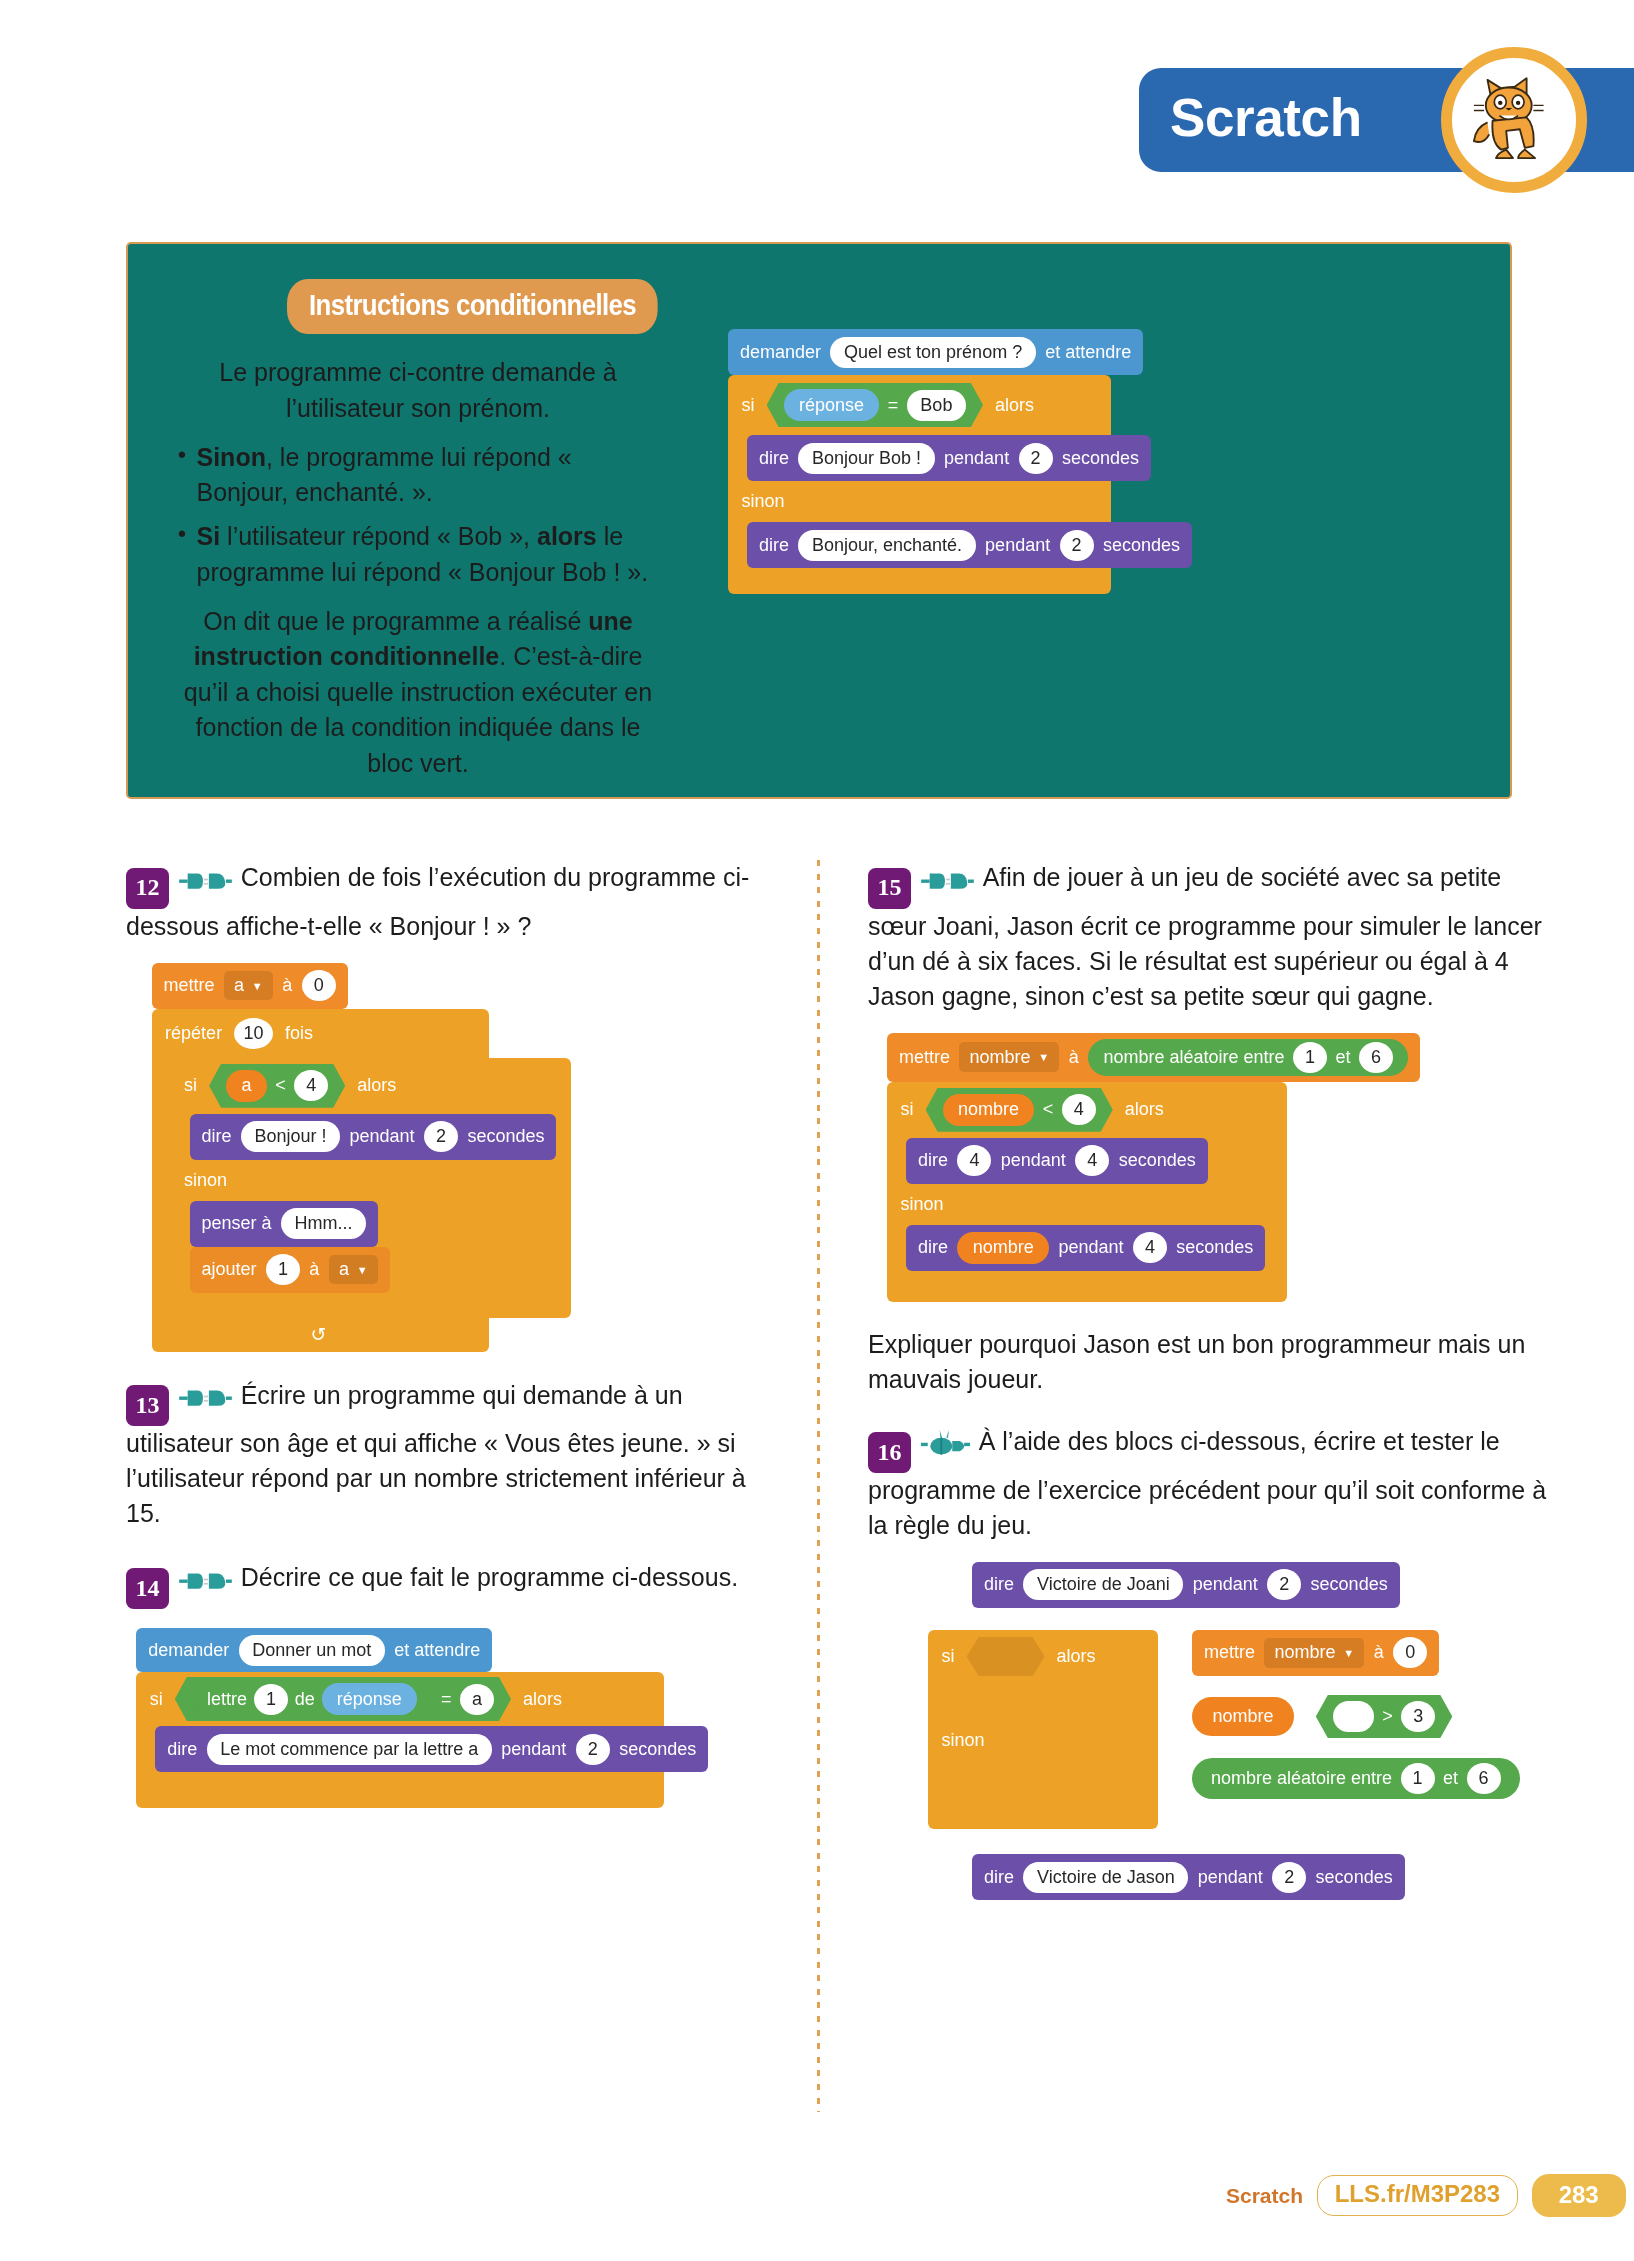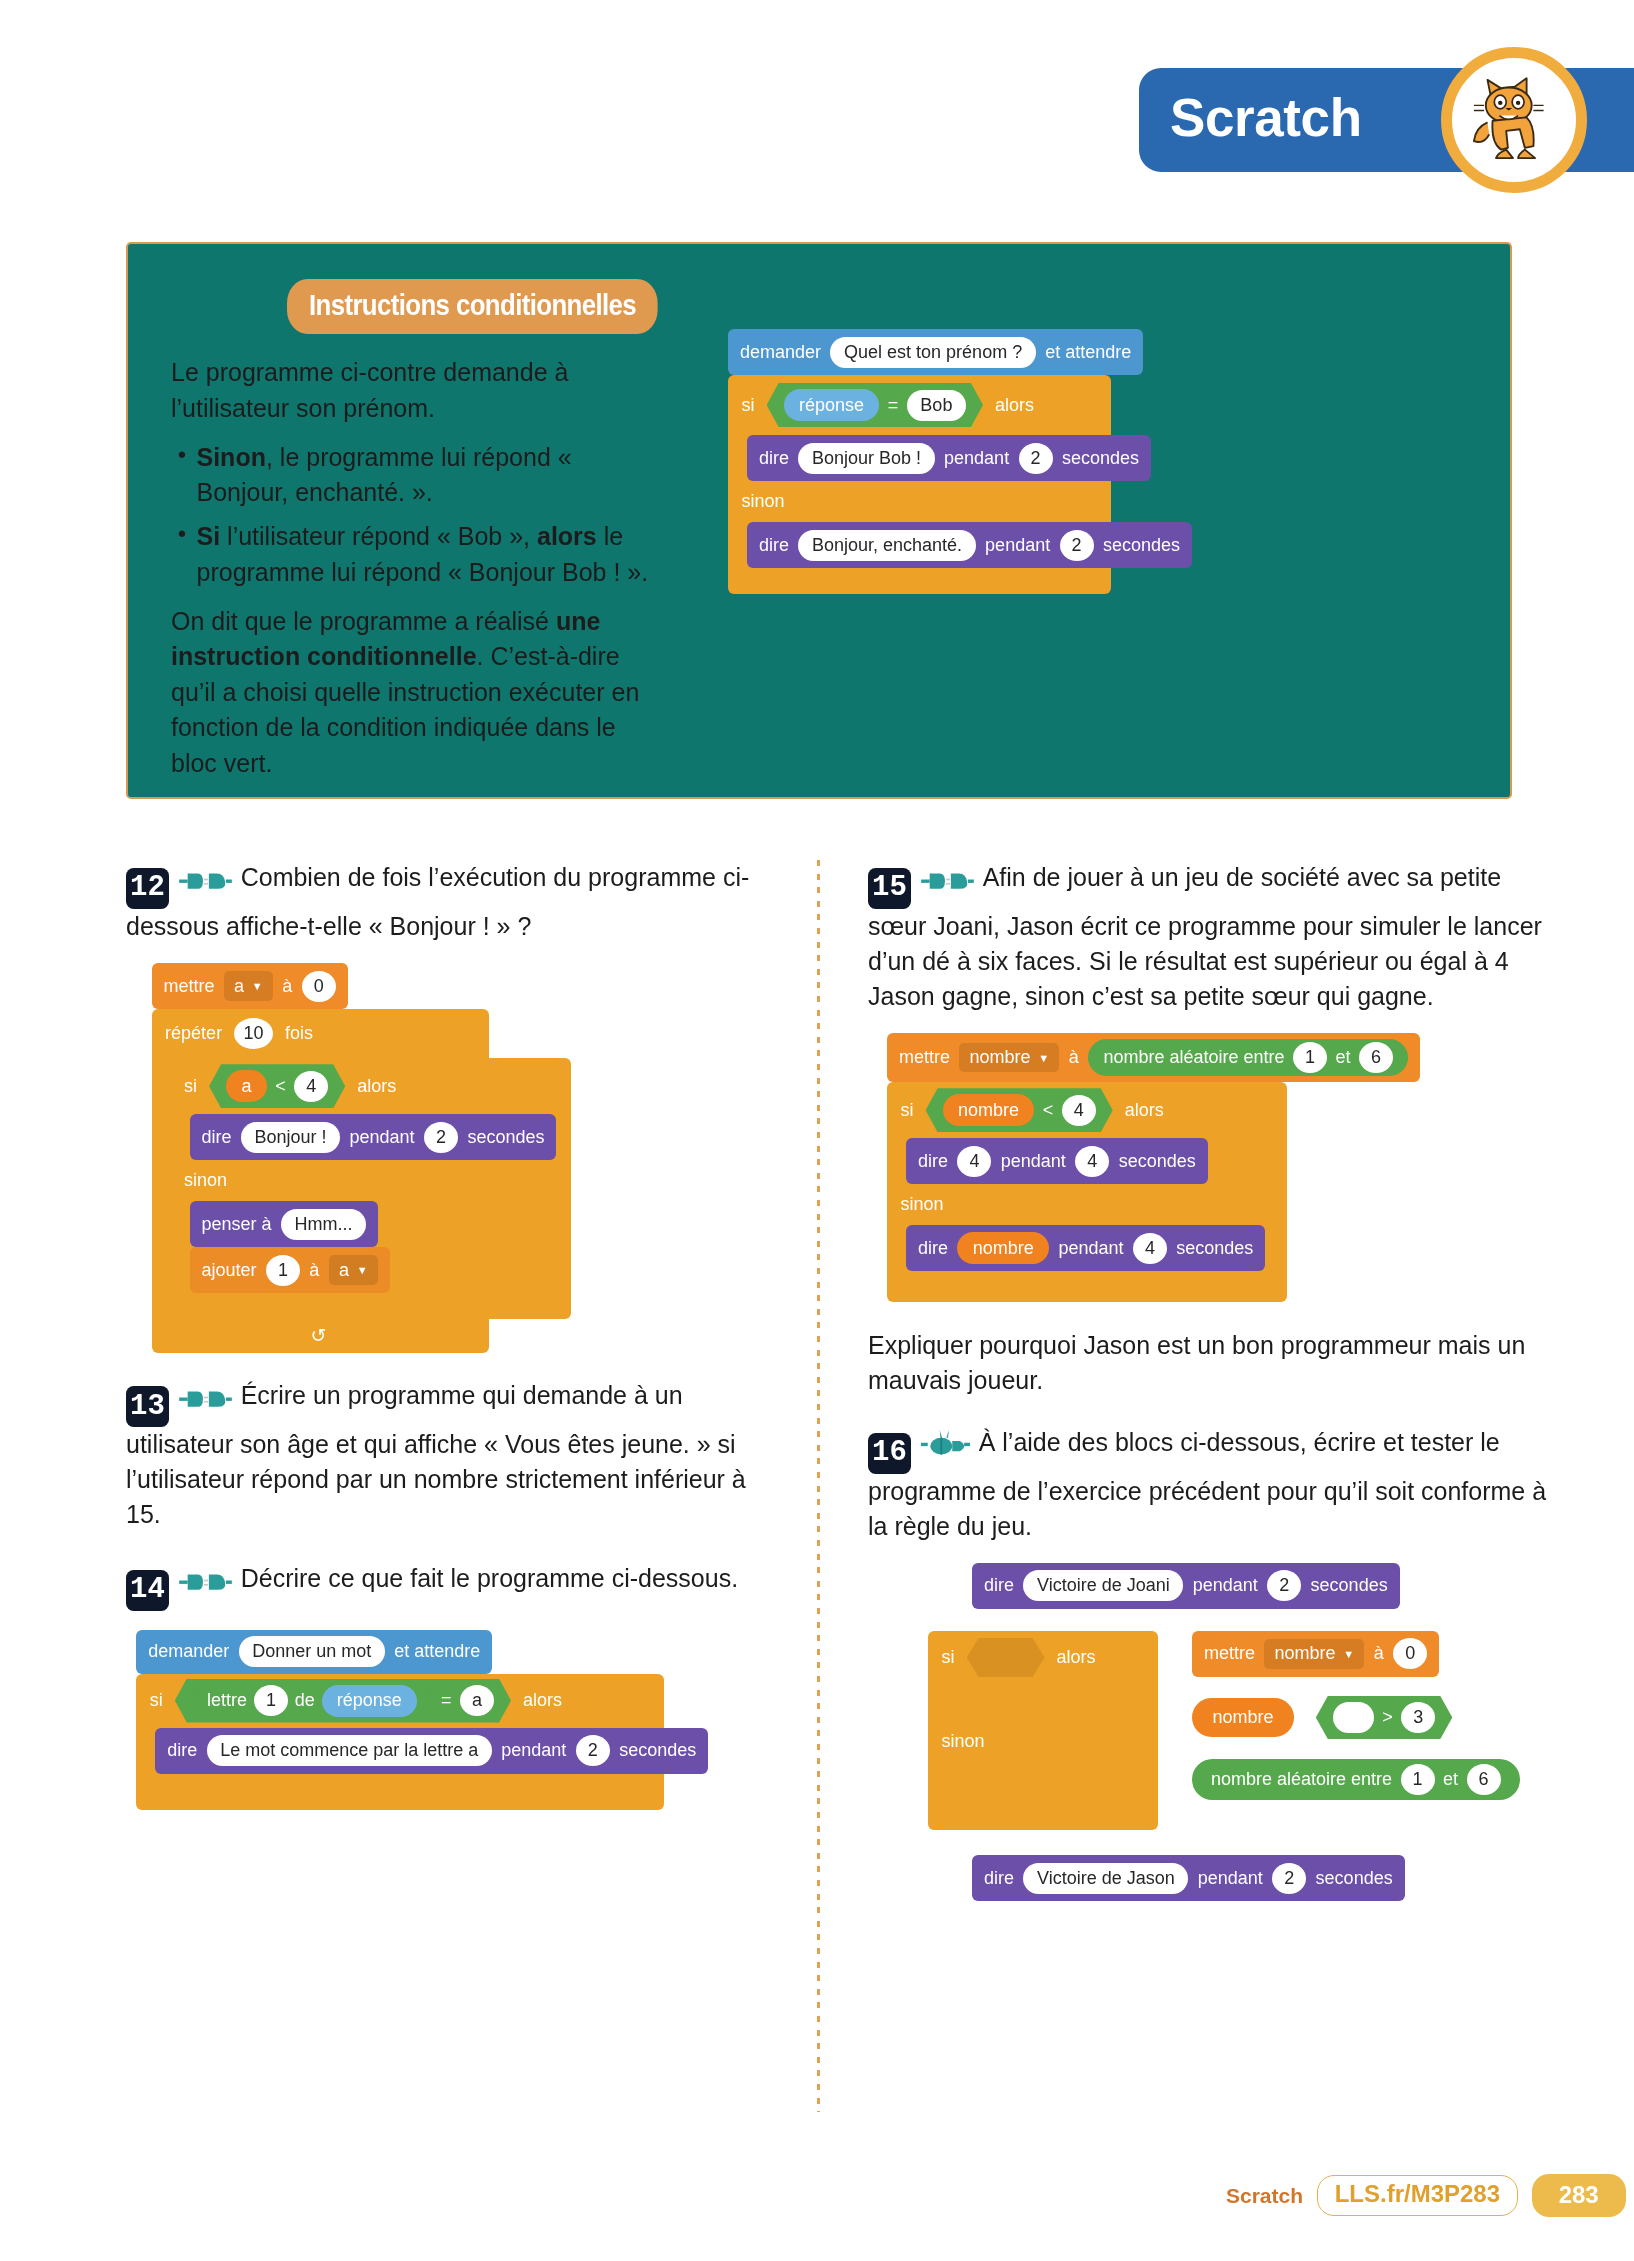--- a/index.html
+++ b/index.html
@@ -66,21 +66,21 @@
     transform-origin: left center;
   }
   .info-text {
     position: absolute;
     top: 111px; left: 43px;
     width: 494px;
     font-size: 25px;
     line-height: 1.42;
     color: #1c1c1c;
   }
-  .info-text p { margin-bottom: 13.6px; }
+  .info-text p { margin-bottom: 13.6px; text-align: center; }
   .info-text ul { list-style: none; margin-bottom: 13.6px; }
   .info-text li {
     position: relative;
     padding-left: 25.5px;
     margin-bottom: 8.5px;
   }
   .info-text li:before {
     content: "•";
     position: absolute; left: 6.8px; top: -1.7px;
     font-size: 24px;
@@ -197,28 +197,28 @@
   }
 
   .ex { margin-bottom: 13.6px; }
   .ex-head {
     font-size: 25px; line-height: 1.4; color: #1c1c1c;
   }
   .ex-num {
     display: inline-flex;
     align-items: center; justify-content: center;
     width: 43px; height: 41px;
-    background: #0f172a;
+    background: #701a75;
     color: #ffffff;
     border-radius: 7.7px;
-    font-size: 29px;
+    font-size: 24px;
     font-weight: bold;
     vertical-align: -9.4px;
     margin-right: 10.2px;
-    font-family: Liberation Mono, monospace;
+    font-family: Liberation Serif, serif;
   }
   .plug-icon { vertical-align: -5.1px; margin-right: 8.5px; }
   .ex-body { font-size: 25px; line-height: 1.4; color: #1c1c1c; }
   .prog { margin: 19px 0 25.5px 0; }
 
   
   .footer {
     position: absolute;
     top: 2174px; left: 1226px;
     display: flex; align-items: center; gap: 13.6px;

